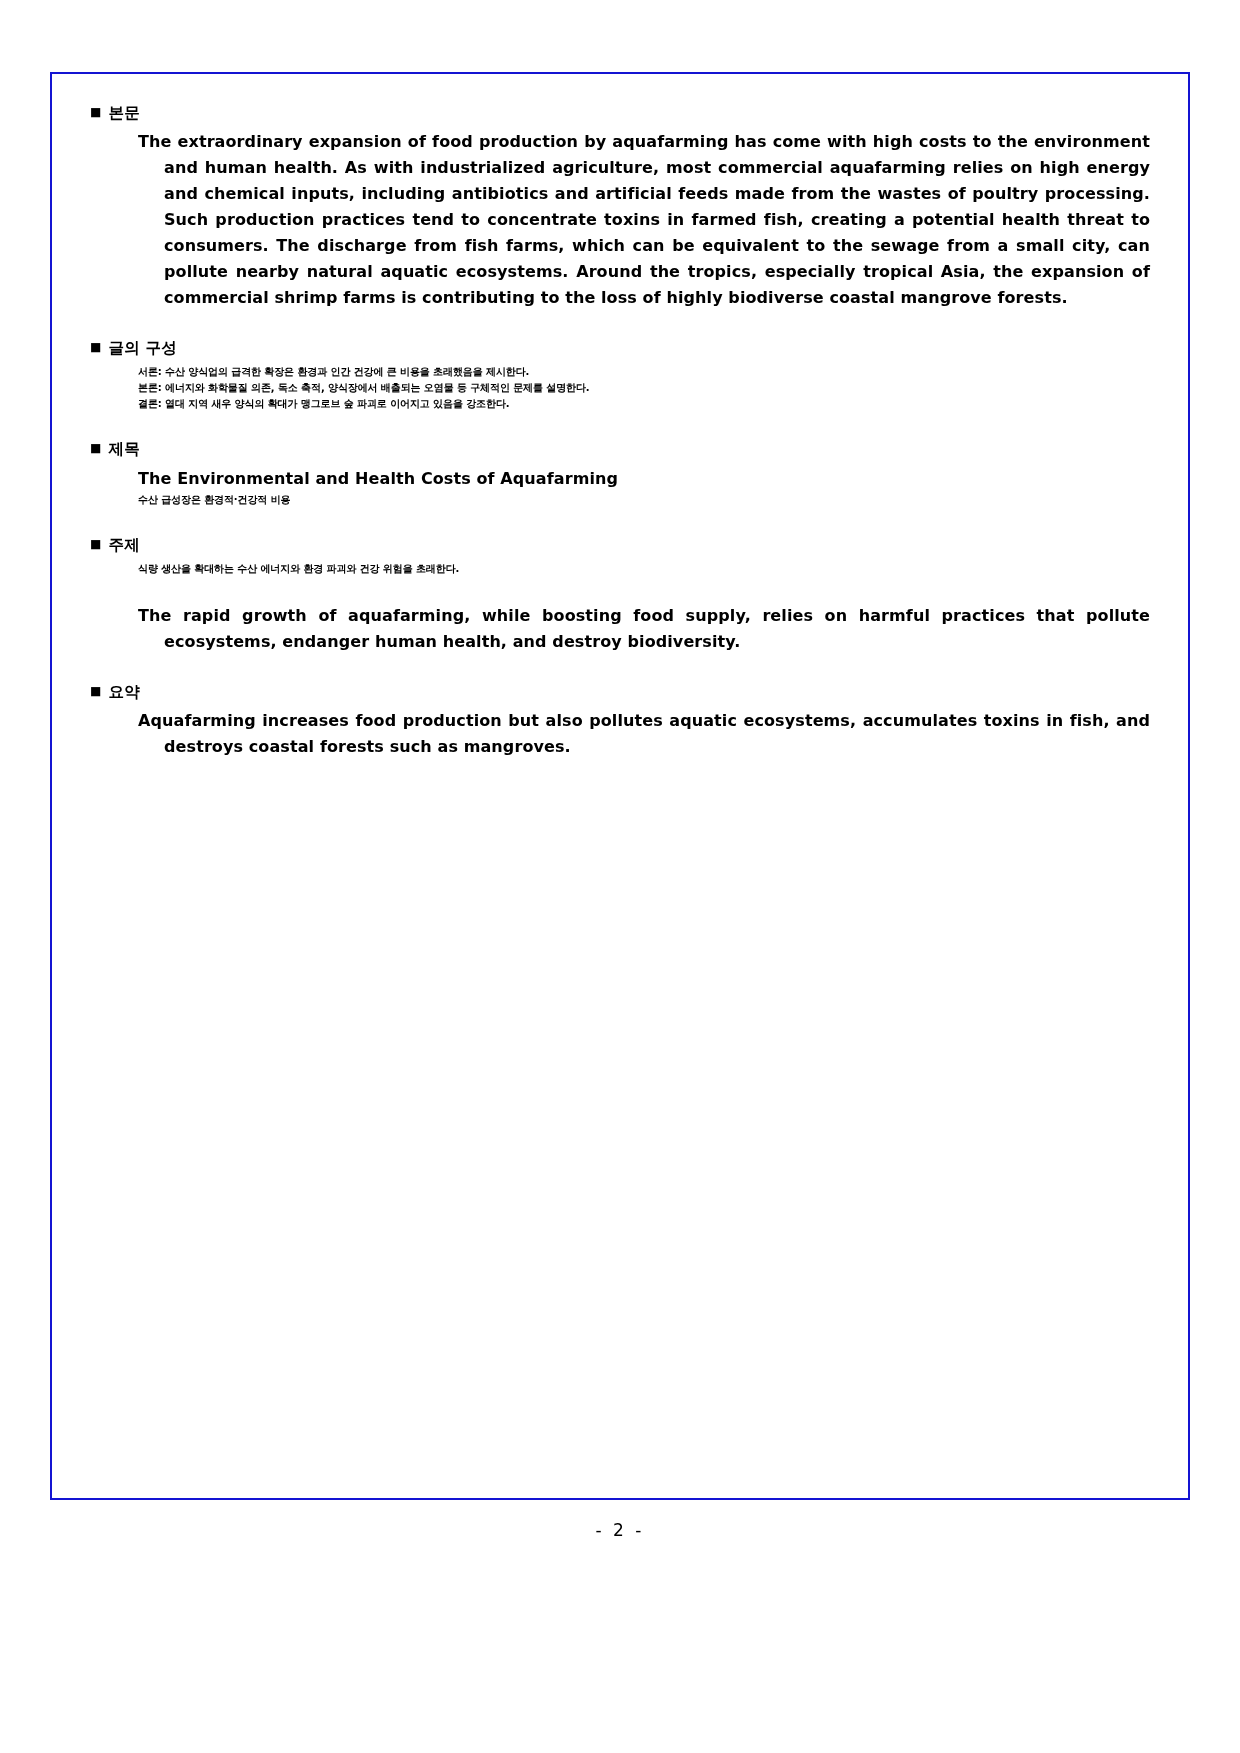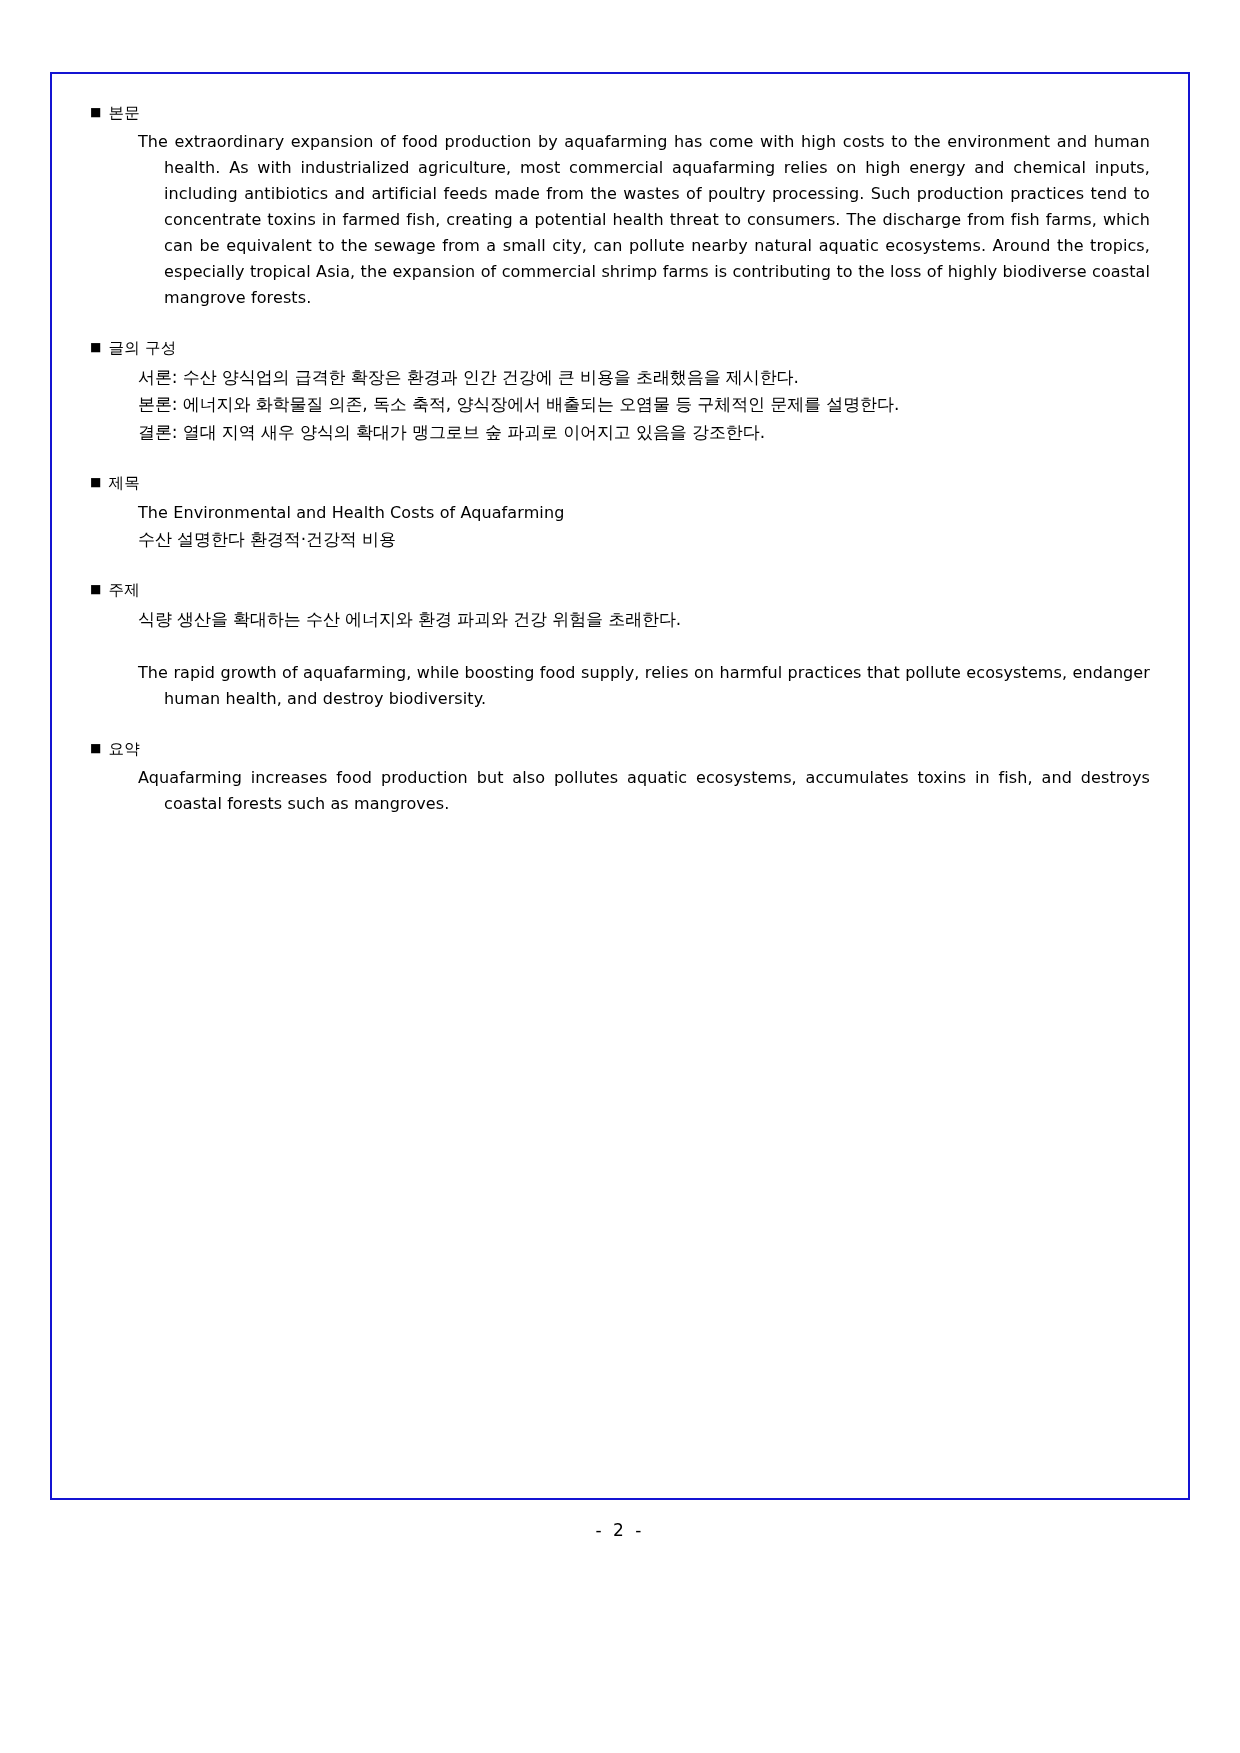--- a/index.html
+++ b/index.html
@@ -22,20 +22,21 @@
     height: 1428px;
     border: 2px solid #1414d2;
     box-sizing: border-box;
     background: #ffffff;
   }
   .page-inner {
     padding: 28px 38px 0 38px;
   }
   .section {
     margin-bottom: 26px;
+    font-weight: bold;
   }
   .section:last-child {
     margin-bottom: 0;
   }
   .sec-head {
     font-size: 15.5px;
     line-height: 1.5;
     margin-bottom: 4px;
     letter-spacing: 0.2px;
   }
@@ -46,21 +47,21 @@
   }
   p.body-line {
     margin: 0;
     font-size: 16px;
     line-height: 1.62;
     text-align: justify;
     text-justify: inter-word;
     letter-spacing: 0.1px;
   }
   p.ko {
-    font-size: 17px;
+    font-size: 10px;
     line-height: 1.62;
     letter-spacing: -0.1px;
   }
   p.indented {
     padding-left: 26px;
     text-indent: -26px;
     margin-left: 48px;
   }
   .footer {
     position: absolute;
@@ -92,21 +93,21 @@
       <p class="body-line ko indented">서론: 수산 양식업의 급격한 확장은 환경과 인간 건강에 큰 비용을 초래했음을 제시한다.</p>
       <p class="body-line ko indented">본론: 에너지와 화학물질 의존, 독소 축적, 양식장에서 배출되는 오염물 등 구체적인 문제를 설명한다.</p>
       <p class="body-line ko indented">결론: 열대 지역 새우 양식의 확대가 맹그로브 숲 파괴로 이어지고 있음을 강조한다.</p>
     </div>
 
     <div class="section">
       <div class="sec-head">
         <span class="bullet">■</span><span>제목</span>
       </div>
       <p class="body-line indented">The Environmental and Health Costs of Aquafarming</p>
-      <p class="body-line ko indented">수산 설명한다 환경적·건강적 비용</p>
+      <p class="body-line ko indented">수산 급성장은 환경적·건강적 비용</p>
     </div>
 
     <div class="section">
       <div class="sec-head">
         <span class="bullet">■</span><span>주제</span>
       </div>
       <p class="body-line ko indented">식량 생산을 확대하는 수산 에너지와 환경 파괴와 건강 위험을 초래한다.</p>
     </div>
 
     <div class="section">

